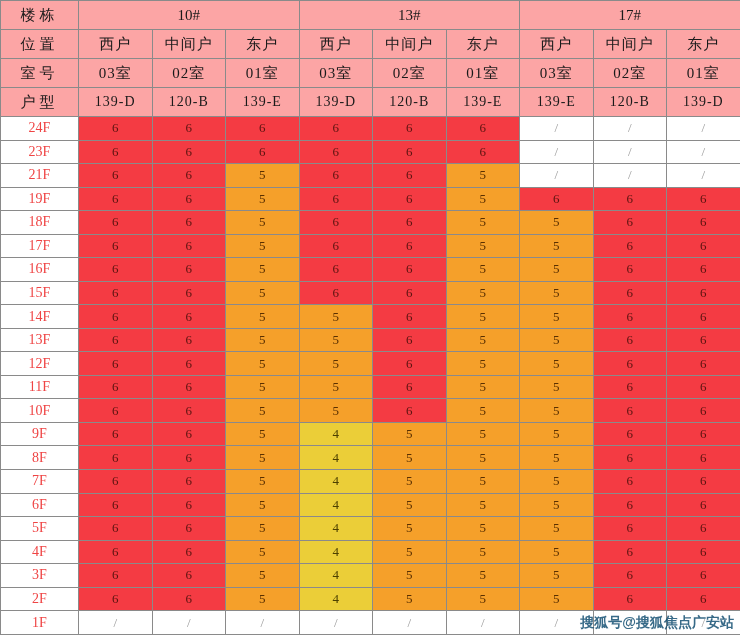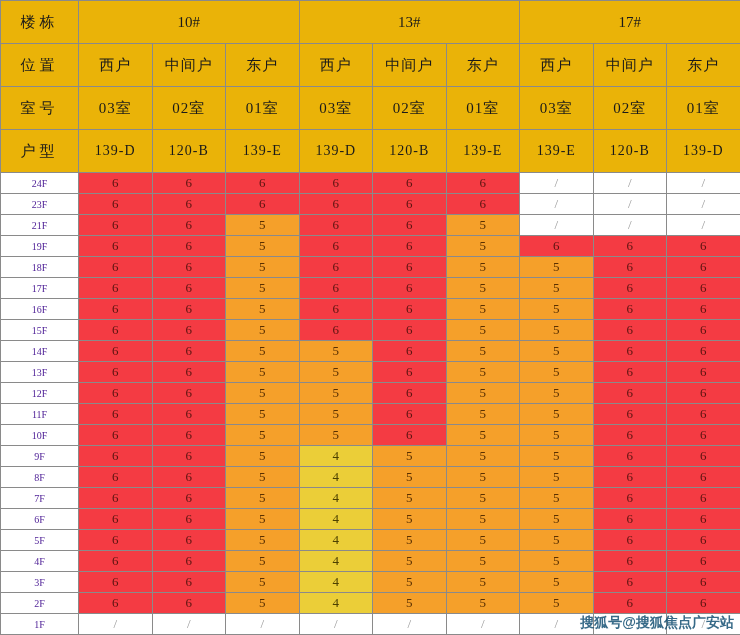--- a/index.html
+++ b/index.html
@@ -30,44 +30,44 @@
     border: 1px solid #8a8a8a;
     text-align: center;
     vertical-align: middle;
     font-weight: normal;
     padding: 0;
     overflow: hidden;
     white-space: nowrap;
   }
   
   .hdr {
-    background: #eab308;
+    background: #fca5a5;
     color: #1a1a1a;
     font-size: 15px;
-    height: 43px;
+    height: 29px;
     letter-spacing: 1px;
   }
   .hdr-label {
     font-size: 15px;
     letter-spacing: 4px;
     padding-left: 2px;
   }
   .hdr-bldg {
     font-size: 15px;
     letter-spacing: 0px;
   }
   .hdr-model {
     font-family: Liberation Serif, serif;
     font-size: 14px;
   }
   
   .floor {
     background: #ffffff;
-    color: #4c1d95;
-    font-size: 10px;
+    color: #ef4444;
+    font-size: 14px;
     height: 19px;
     font-family: Liberation Serif, serif;
   }
   .cell {
     font-size: 13px;
     color: #3a2200;
     height: 19px;
     border-top: 1px solid rgba(140,60,40,.45);
     border-bottom: 1px solid rgba(140,60,40,.45);
   }

